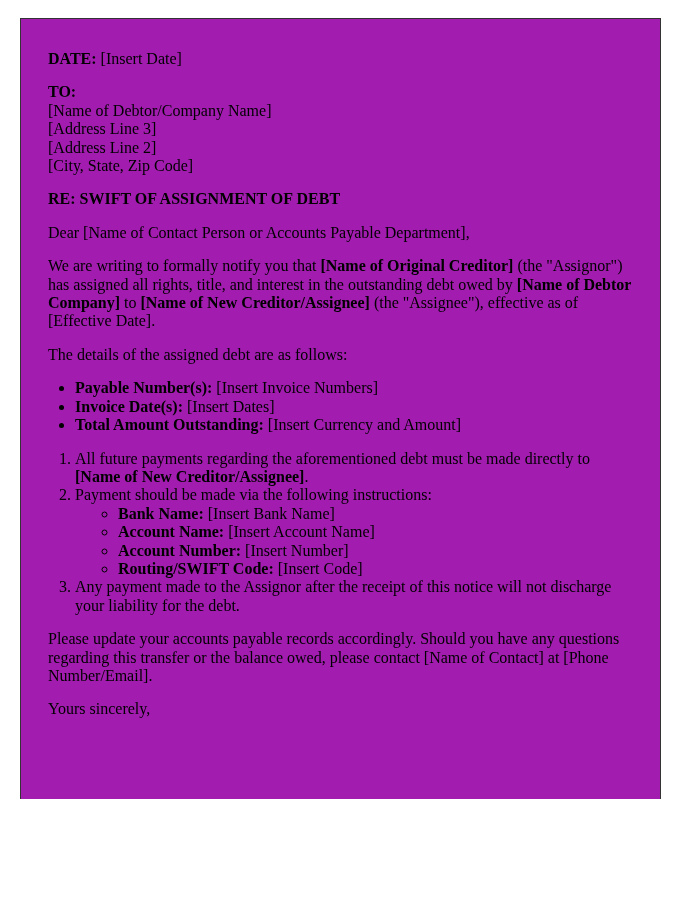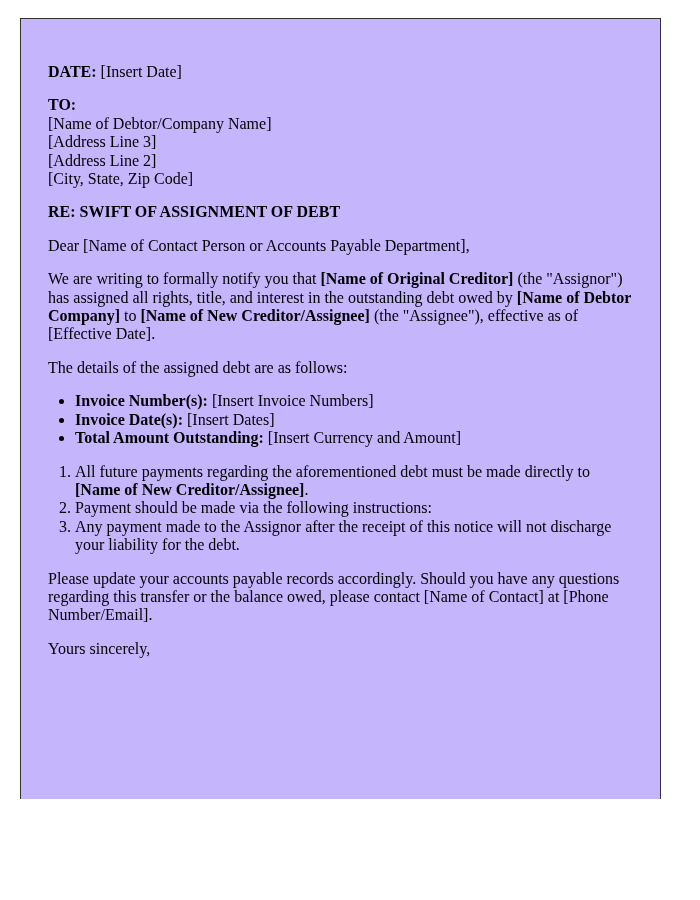--- a/index.html
+++ b/index.html
@@ -17,23 +17,23 @@
   }
   .letter {
     position: absolute;
     left: 20px;
     top: 18px;
     width: 641px;
     height: 781px;
     box-sizing: border-box;
     border: 1px solid #333333;
     border-bottom: none;
-    padding: 29px 28px 0 27px;
+    padding: 16px 28px 0 27px;
     line-height: 18.4px;
-    background: #c4b5fd;
+    background: #a21caf;
   }
   .letter p { margin: 15px 0; }
   ul.debt-list {
     margin: 15px 0;
     padding-left: 27px;
     list-style-type: disc;
   }
   ol.advisory-list {
     margin: 15px 0;
     padding-left: 27px;
@@ -62,30 +62,36 @@
 
   <p><strong>RE: SWIFT OF ASSIGNMENT OF DEBT</strong></p>
 
   <p>Dear [Name of Contact Person or Accounts Payable Department],</p>
 
   <p>We are writing to formally notify you that <strong>[Name of Original Creditor]</strong> (the "Assignor") has assigned all rights, title, and interest in the outstanding debt owed by <strong>[Name of Debtor Company]</strong> to <strong>[Name of New Creditor/Assignee]</strong> (the "Assignee"), effective as of [Effective Date].</p>
 
   <p>The details of the assigned debt are as follows:</p>
 
   <ul class="debt-list">
-    <li><strong>Invoice Number(s):</strong> [Insert Invoice Numbers]</li>
+    <li><strong>Payable Number(s):</strong> [Insert Invoice Numbers]</li>
     <li><strong>Invoice Date(s):</strong> [Insert Dates]</li>
     <li><strong>Total Amount Outstanding:</strong> [Insert Currency and Amount]</li>
   </ul>
 
 
   <ol class="advisory-list">
     <li>All future payments regarding the aforementioned debt must be made directly to <strong>[Name of New Creditor/Assignee]</strong>.</li>
     <li>
       <span>Payment should be made via the following instructions:</span>
+      <ul class="payment-list">
+        <li><strong>Bank Name:</strong> [Insert Bank Name]</li>
+        <li><strong>Account Name:</strong> [Insert Account Name]</li>
+        <li><strong>Account Number:</strong> [Insert Number]</li>
+        <li><strong>Routing/SWIFT Code:</strong> [Insert Code]</li>
+      </ul>
     </li>
     <li>Any payment made to the Assignor after the receipt of this notice will not discharge your liability for the debt.</li>
   </ol>
 
   <p>Please update your accounts payable records accordingly. Should you have any questions regarding this transfer or the balance owed, please contact [Name of Contact] at [Phone Number/Email].</p>
 
   <p>Yours sincerely,</p>
 
 
 </div>

